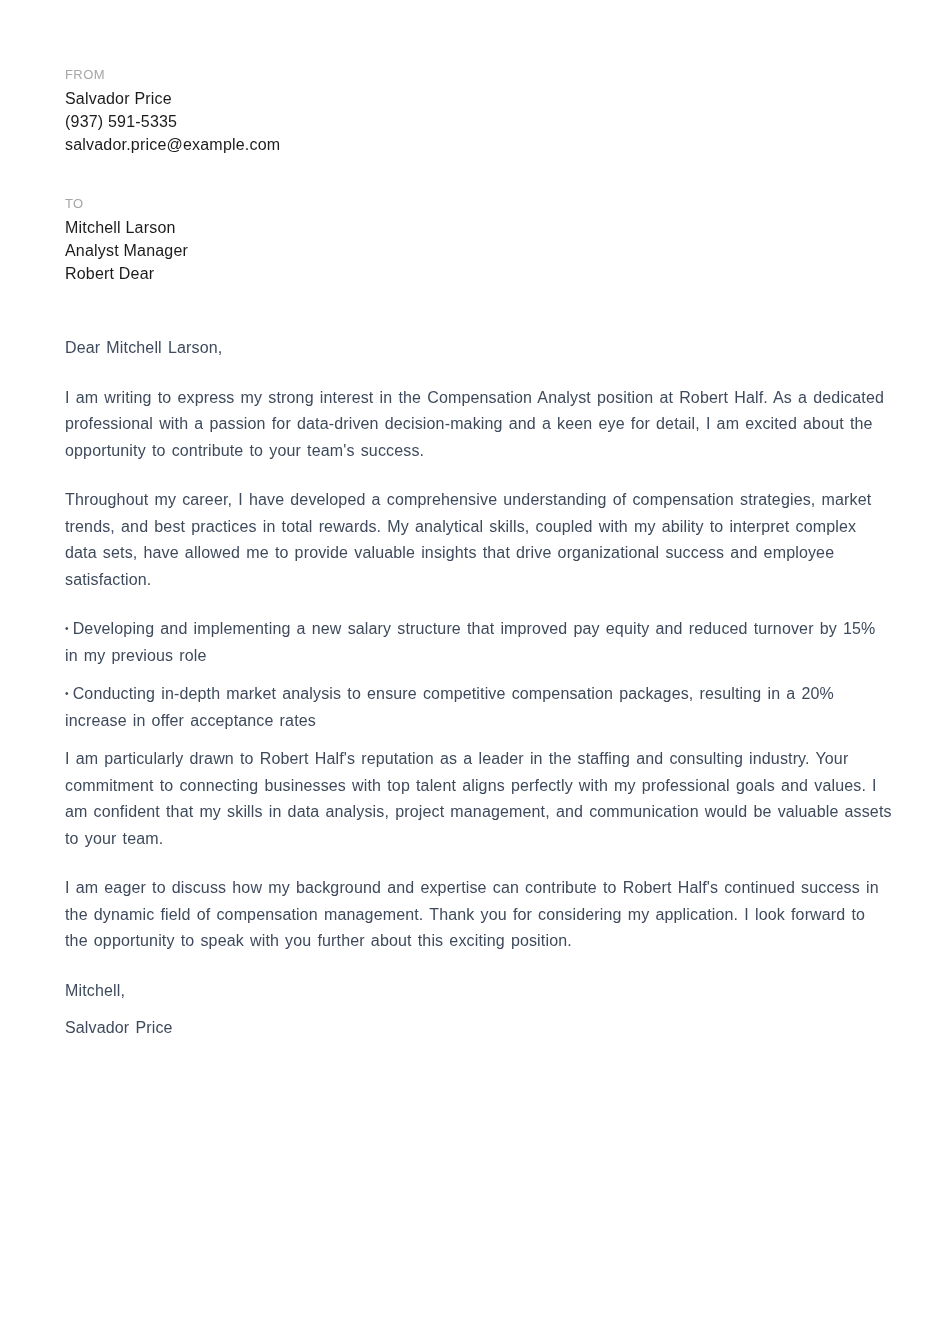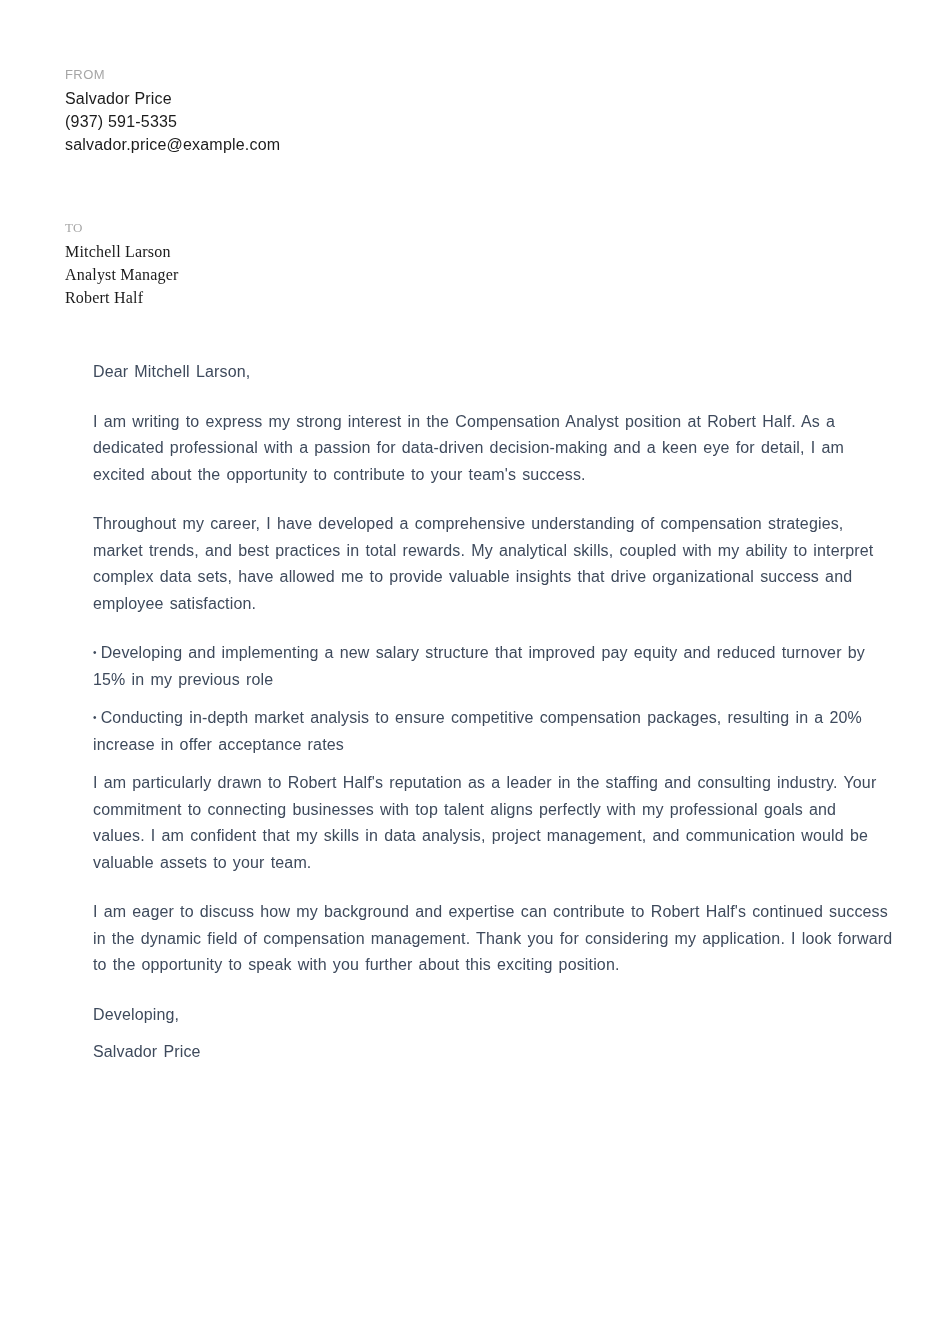--- a/index.html
+++ b/index.html
@@ -20,39 +20,37 @@
     padding: 67px 33px 40px 65px;
     background: #ffffff;
   }
   .content {
     width: 828px;
   }
   .address-block {
     margin: 0;
   }
   .recipient-block {
-    margin-top: 64px;
-    font-family: Liberation Serif, serif;
+    margin-top: 40px;
   }
   .block-label {
     font-size: 13px;
     line-height: 16px;
     letter-spacing: 0.4px;
     color: #a6a6a6;
     margin-bottom: 4px;
   }
   .block-line {
     font-size: 16px;
     line-height: 23px;
     color: #1b1b1b;
     letter-spacing: 0.2px;
   }
   .letter-body {
     margin-top: 50px;
-    margin-left: 28px;
   }
   .para {
     margin: 0 0 23px 0;
     font-size: 16px;
     line-height: 26.5px;
     color: #3e4a5c;
     letter-spacing: 0.15px;
     word-spacing: 1.5px;
   }
   .salutation {
@@ -86,33 +84,33 @@
       <div class="block-label">FROM</div>
       <div class="block-line">Salvador Price</div>
       <div class="block-line">(937) 591-5335</div>
       <div class="block-line">salvador.price@example.com</div>
     </div>
 
     <div class="address-block recipient-block">
       <div class="block-label">TO</div>
       <div class="block-line">Mitchell Larson</div>
       <div class="block-line">Analyst Manager</div>
-      <div class="block-line">Robert Half</div>
+      <div class="block-line">Robert Dear</div>
     </div>
 
     <div class="letter-body">
       <p class="para salutation">Dear Mitchell Larson,</p>
 
       <p class="para">I am writing to express my strong interest in the Compensation Analyst position at Robert Half. As a dedicated professional with a passion for data-driven decision-making and a keen eye for detail, I am excited about the opportunity to contribute to your team's success.</p>
       <p class="para">Throughout my career, I have developed a comprehensive understanding of compensation strategies, market trends, and best practices in total rewards. My analytical skills, coupled with my ability to interpret complex data sets, have allowed me to provide valuable insights that drive organizational success and employee satisfaction.</p>
 
       <p class="para bullet"><span class="bullet-dot">•</span><span>Developing and implementing a new salary structure that improved pay equity and reduced turnover by 15% in my previous role</span></p>
       <p class="para bullet"><span class="bullet-dot">•</span><span>Conducting in-depth market analysis to ensure competitive compensation packages, resulting in a 20% increase in offer acceptance rates</span></p>
 
       <p class="para">I am particularly drawn to Robert Half's reputation as a leader in the staffing and consulting industry. Your commitment to connecting businesses with top talent aligns perfectly with my professional goals and values. I am confident that my skills in data analysis, project management, and communication would be valuable assets to your team.</p>
       <p class="para">I am eager to discuss how my background and expertise can contribute to Robert Half's continued success in the dynamic field of compensation management. Thank you for considering my application. I look forward to the opportunity to speak with you further about this exciting position.</p>
 
-      <p class="para signoff">Developing,</p>
+      <p class="para signoff">Mitchell,</p>
       <p class="para signature">Salvador Price</p>
     </div>
 
   </div>
 </div>
 
 </body></html>

